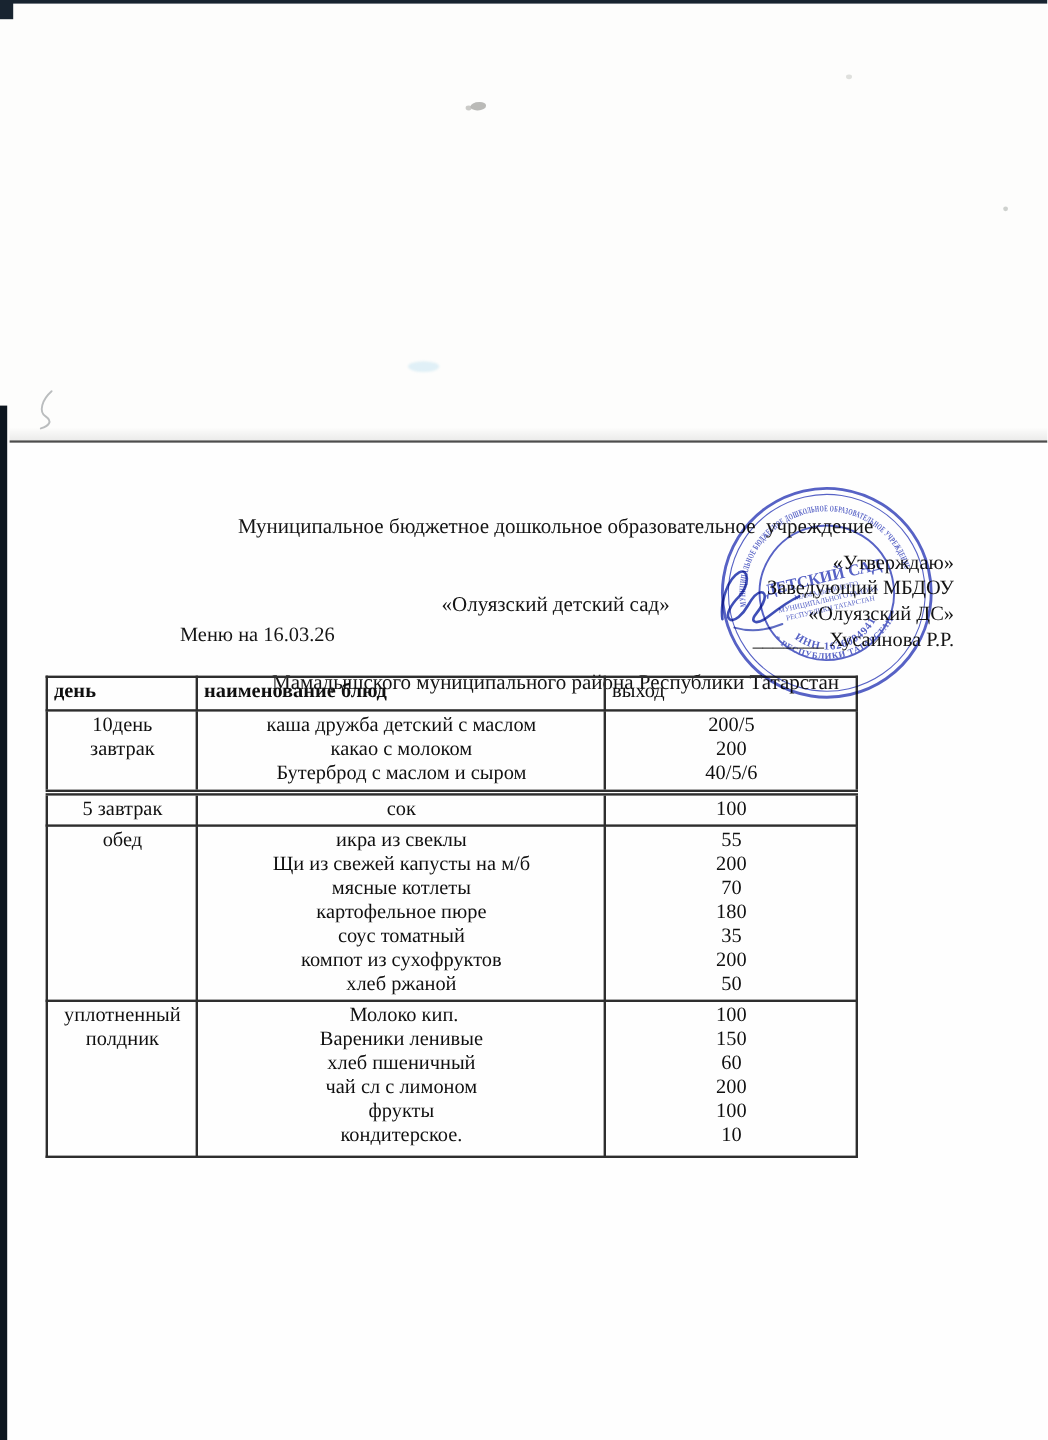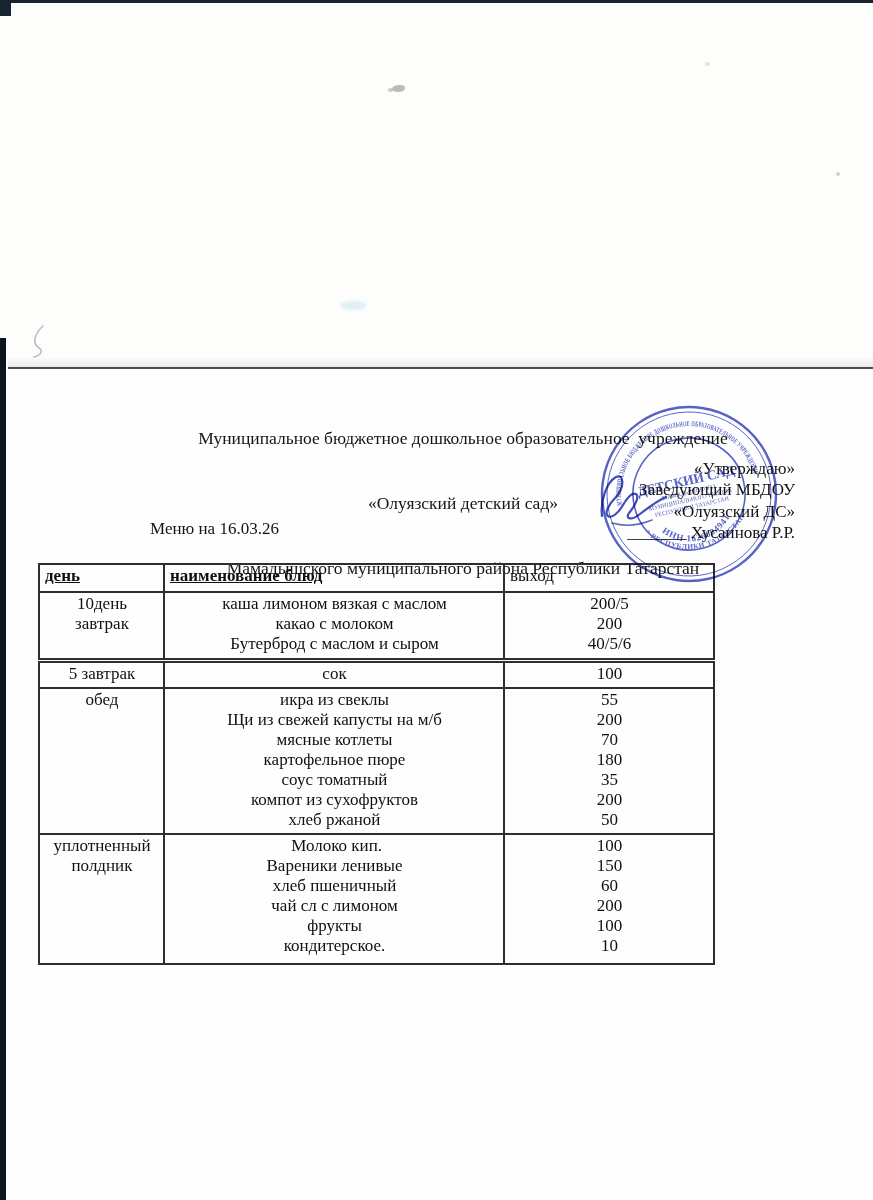--- a/index.html
+++ b/index.html
@@ -33,21 +33,21 @@
     font-size:17.5px;line-height:21.6px;white-space:pre-wrap;}
   .approval-block{position:absolute;right:78px;top:446px;text-align:right;
     font-size:17px;line-height:21.3px;margin-top:12px;}
   .menu-label{position:absolute;left:150px;top:519px;font-size:17px;}
 
   
   .table-wrap{position:absolute;left:38px;top:563px;}
   table.menu{border-collapse:collapse;table-layout:fixed;width:675px;font-size:17px;line-height:20px;color:#101010;}
   table.menu td{border:2px solid #2e2e2e;padding:1px 4px 3px 5px;vertical-align:top;overflow:hidden;}
   table.menu tr.hdr td{height:22px;}
-  td.b{font-weight:bold;text-decoration:underline;}
+  td.b{font-weight:bold;}
   tr.sep td{border-top:5px double #2e2e2e;}
   td.day-bottom{vertical-align:bottom;padding-bottom:3px;}
   td.day-bottom-pad{vertical-align:bottom;padding-bottom:23px;}
   .dish,.amt,.dayline{white-space:pre-wrap;text-align:center;}
 
   
   .stamp{position:absolute;left:598px;top:403px;width:182px;height:182px;
     opacity:.88;mix-blend-mode:multiply;}
   .signature{position:absolute;left:594px;top:468px;width:104px;height:64px;
     mix-blend-mode:multiply;}
@@ -101,21 +101,21 @@
         <td class="b">наименование блюд</td>
         <td>выход</td>
       </tr>
 
       <tr style="height:68px">
         <td class="day-bottom">
           <div class="dayline">10день</div>
           <div class="dayline">завтрак</div>
         </td>
         <td>
-          <div class="dish">каша лимоном вязкая с маслом</div>
+          <div class="dish">каша дружба детский с маслом</div>
           <div class="dish">какао с молоком</div>
           <div class="dish">Бутерброд с маслом и сыром</div>
         </td>
         <td>
           <div class="amt">200/5</div>
           <div class="amt">200</div>
           <div class="amt">40/5/6</div>
         </td>
       </tr>
 

